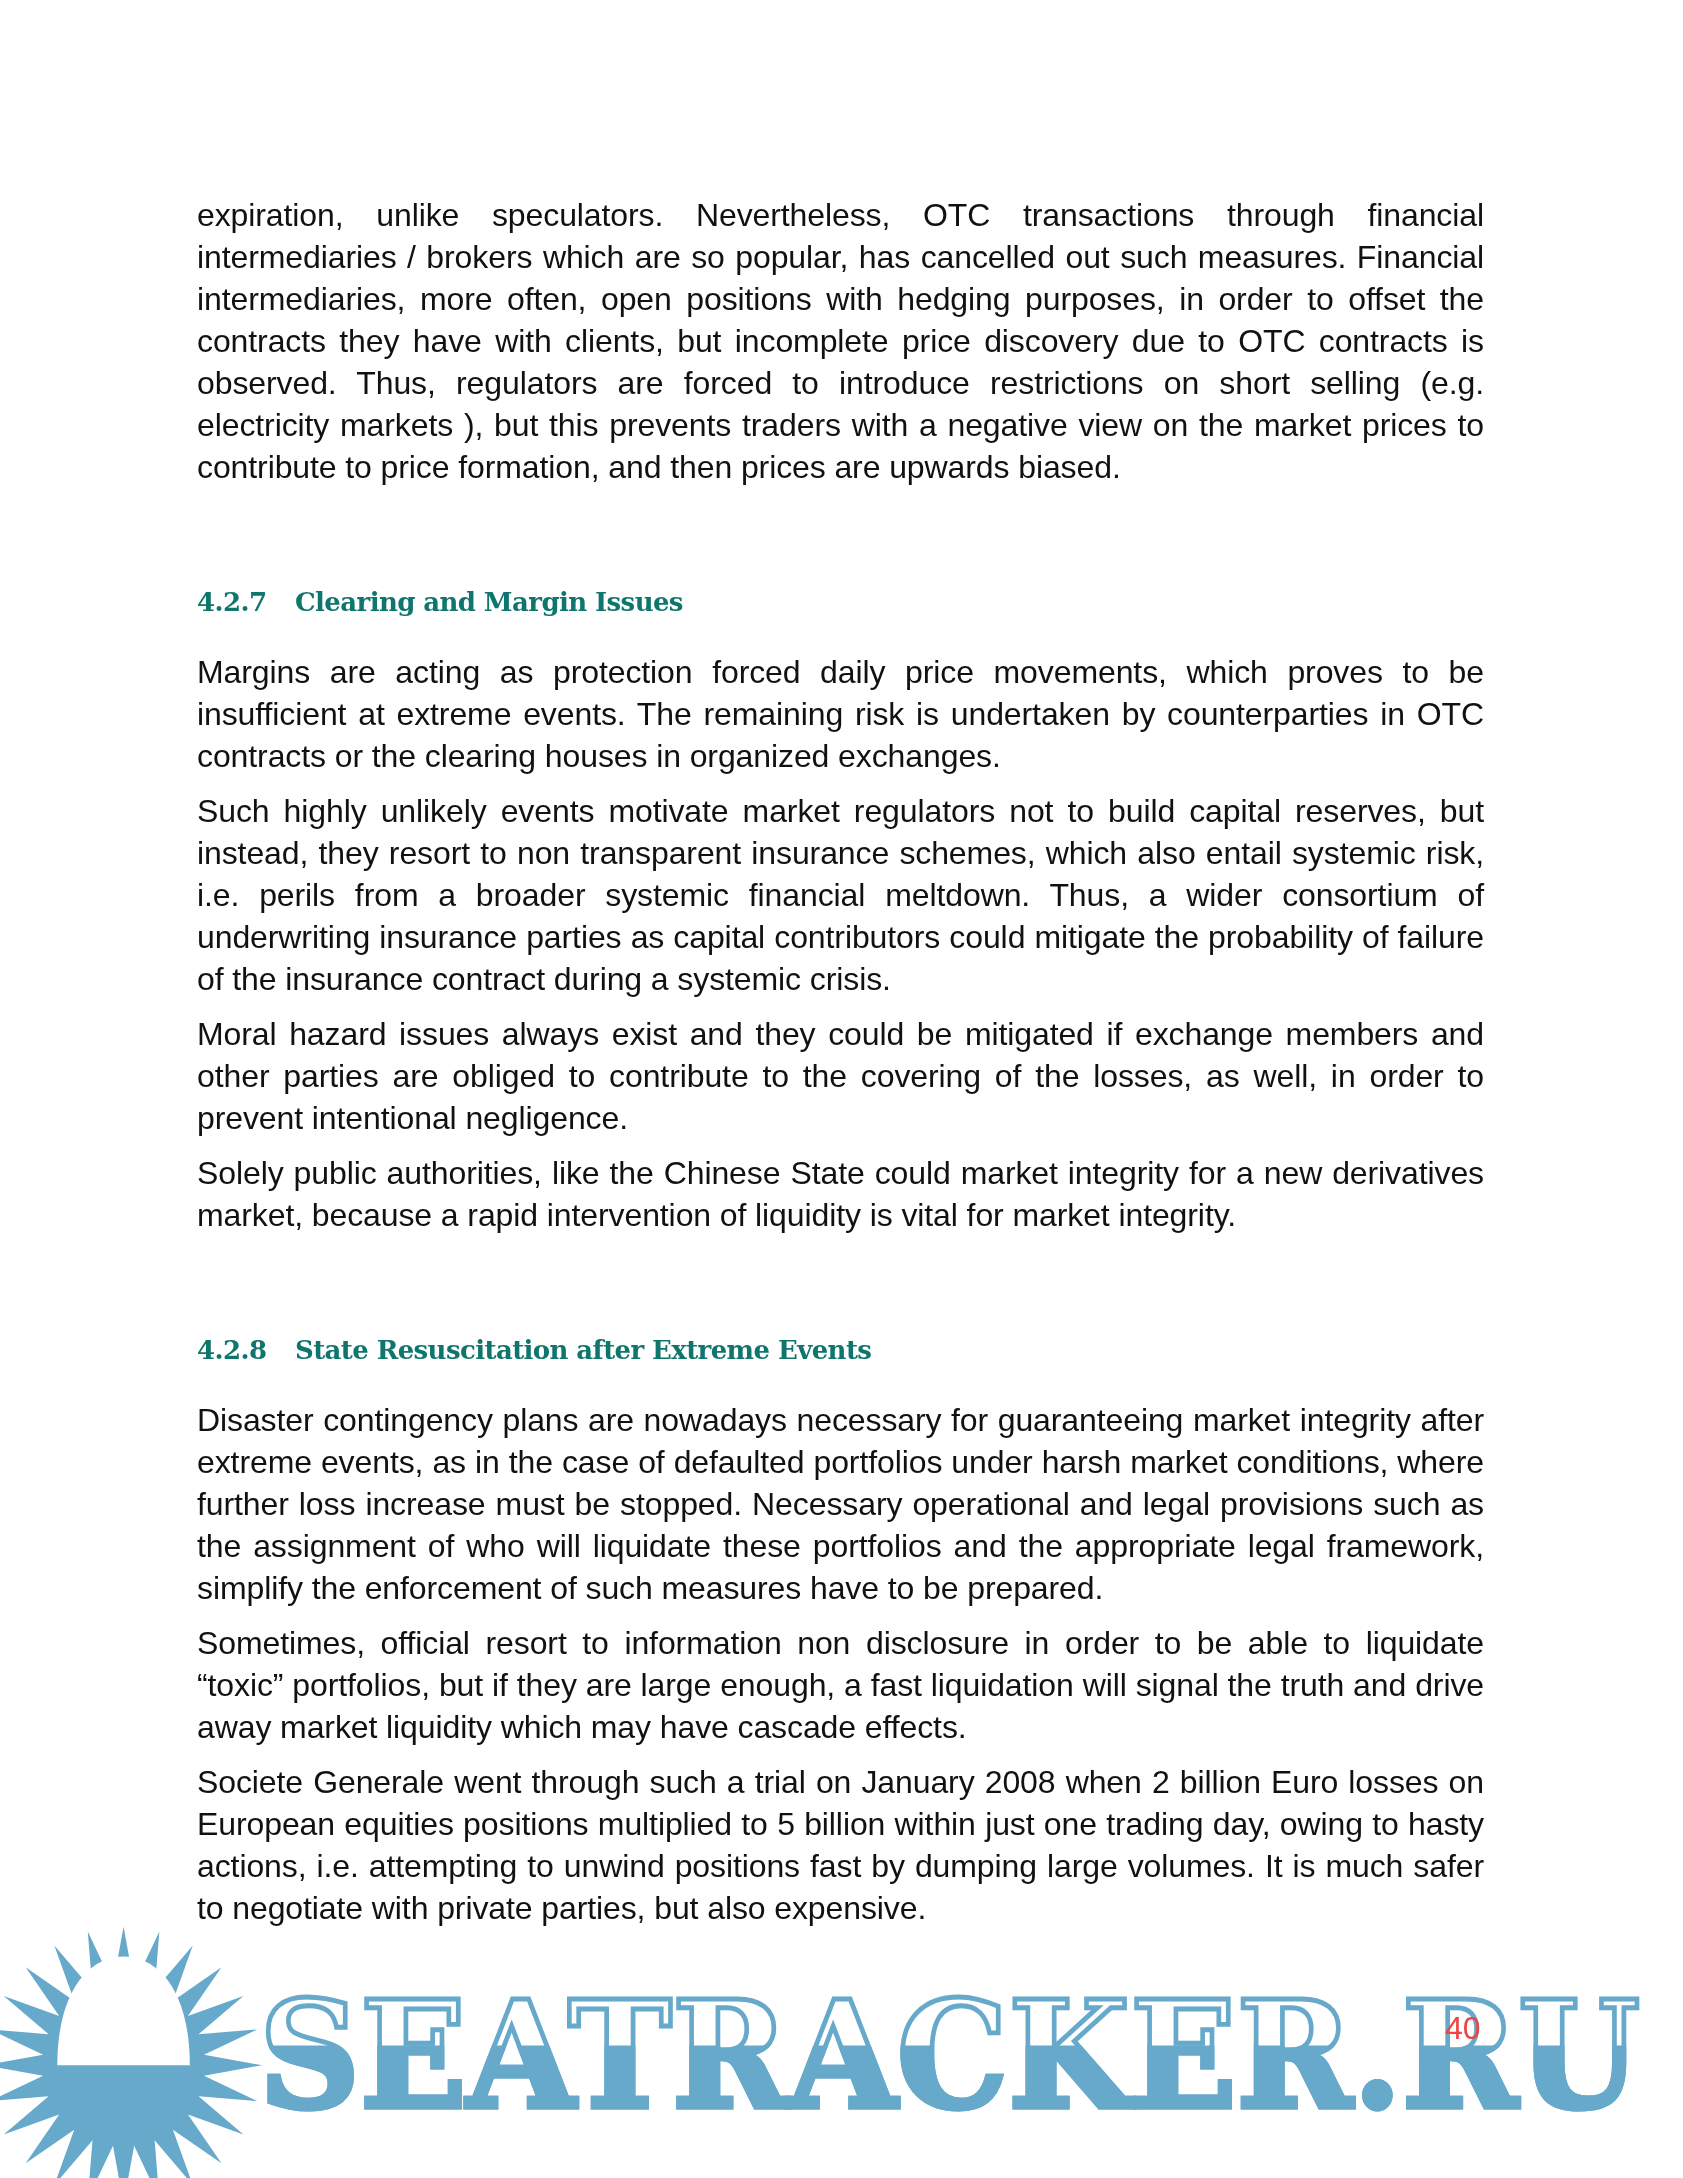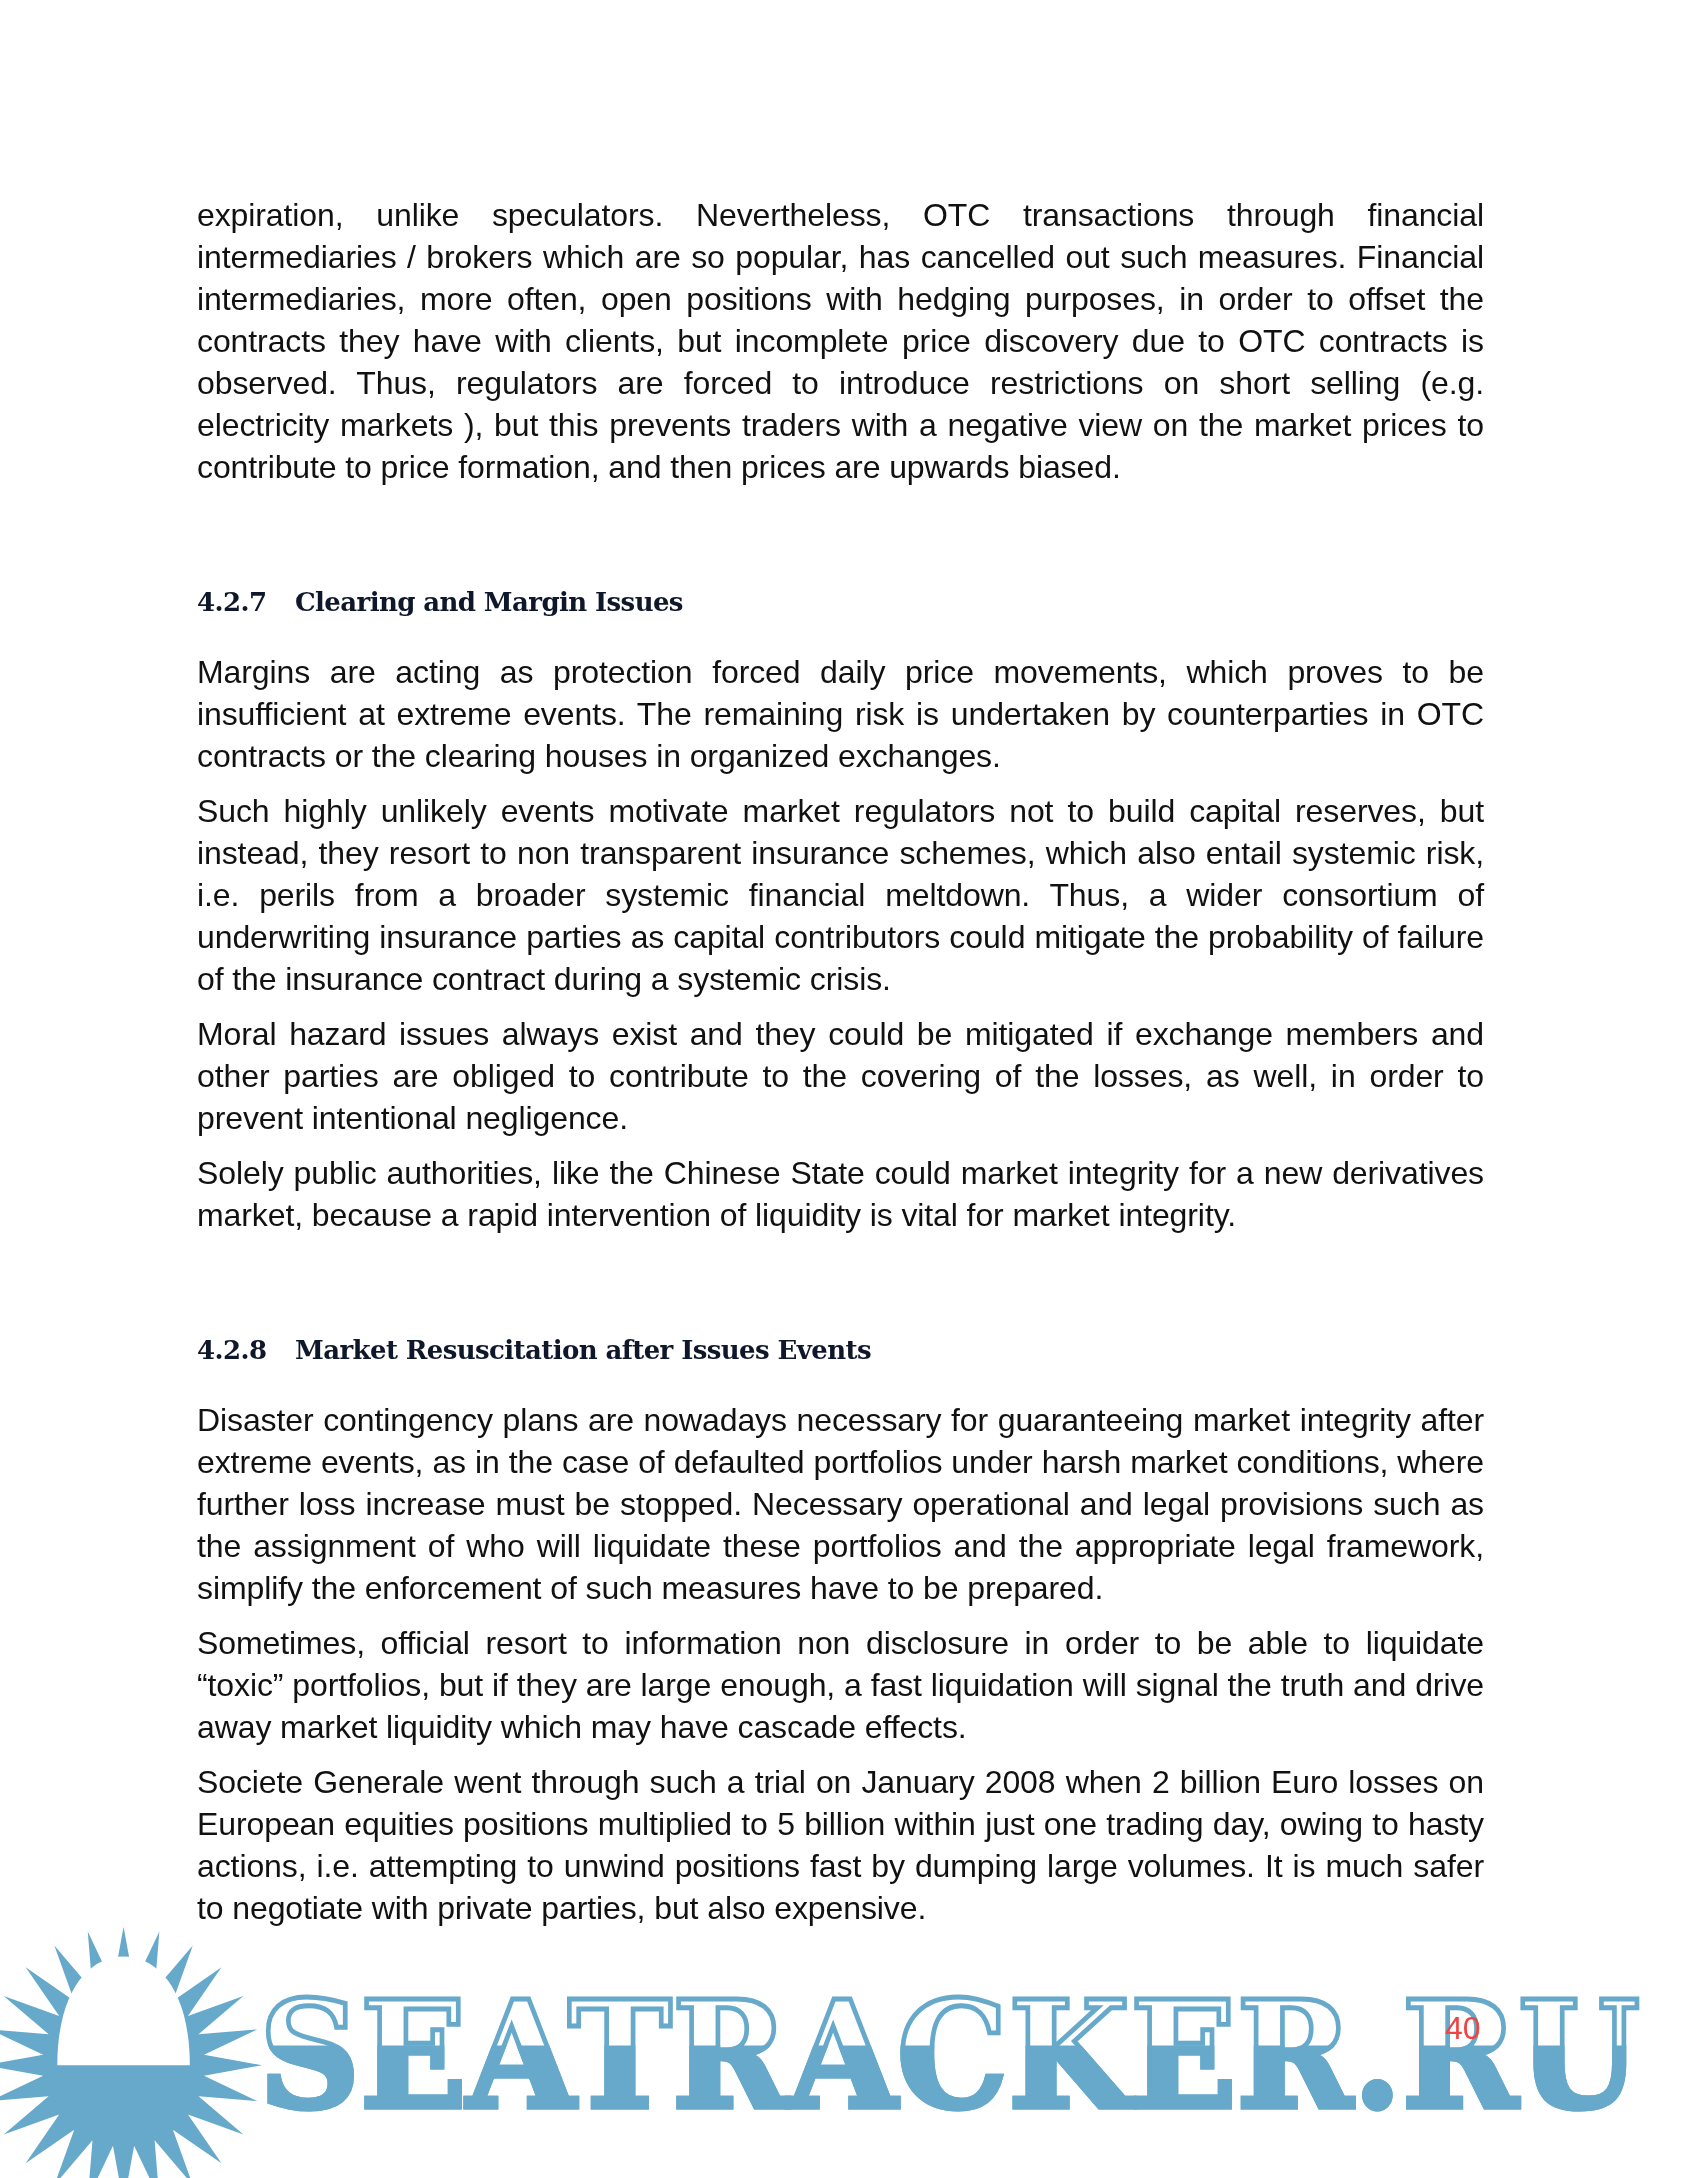--- a/index.html
+++ b/index.html
@@ -12,21 +12,21 @@
     font-size: 32px;
     line-height: 42px;
     color: #111111;
     text-align: justify;
     letter-spacing: -0.1px;
   }
   p.body + p.body { margin-top: 13px; }
   .heading {
     font-family: "DejaVu Serif", serif;
     font-size: 26px;
-    color: #0f172a;
+    color: #0f766e;
     margin: 0;
     display: flex;
     align-items: baseline;
     letter-spacing: -0.6px;
   }
   .heading .num { width: 98px; display: inline-block; }
   #sec1-p { margin-top: 0; }
   #h427 { margin-top: 99px; }
   #sec427-body { margin-top: 34px; }
   #h428 { margin-top: 99px; }
@@ -54,21 +54,21 @@
     </h2>
     <div id="sec427-body">
       <p class="body">Margins are acting as protection forced daily price movements, which proves to be insufficient at extreme events. The remaining risk is undertaken by counterparties in OTC contracts or the clearing houses in organized exchanges.</p>
       <p class="body">Such highly unlikely events motivate market regulators not to build capital reserves, but instead, they resort to non transparent insurance schemes, which also entail systemic risk, i.e. perils from a broader systemic financial meltdown. Thus, a wider consortium of underwriting insurance parties as capital contributors could mitigate the probability of failure of the insurance contract during a systemic crisis.</p>
       <p class="body">Moral hazard issues always exist and they could be mitigated if exchange members and other parties are obliged to contribute to the covering of the losses, as well, in order to prevent intentional negligence.</p>
       <p class="body">Solely public authorities, like the Chinese State could market integrity for a new derivatives market, because a rapid intervention of liquidity is vital for market integrity.</p>
     </div>
 
     <h2 class="heading" id="h428">
       <span class="num">4.2.8</span>
-      <span>Market Resuscitation after Issues Events</span>
+      <span>State Resuscitation after Extreme Events</span>
     </h2>
     <div id="sec428-body">
       <p class="body">Disaster contingency plans are nowadays necessary for guaranteeing market integrity after extreme events, as in the case of defaulted portfolios under harsh market conditions, where further loss increase must be stopped. Necessary operational and legal provisions such as the assignment of who will liquidate these portfolios and the appropriate legal framework, simplify the enforcement of such measures have to be prepared.</p>
       <p class="body">Sometimes, official resort to information non disclosure in order to be able to liquidate “toxic” portfolios, but if they are large enough, a fast liquidation will signal the truth and drive away market liquidity which may have cascade effects.</p>
       <p class="body">Societe Generale went through such a trial on January 2008 when 2 billion Euro losses on European equities positions multiplied to 5 billion within just one trading day, owing to hasty actions, i.e. attempting to unwind positions fast by dumping large volumes. It is much safer to negotiate with private parties, but also expensive.</p>
     </div>
   </div>
 
   <svg class="watermark" viewBox="0 0 1700 270" width="1683" height="267">
     <g id="sun">

